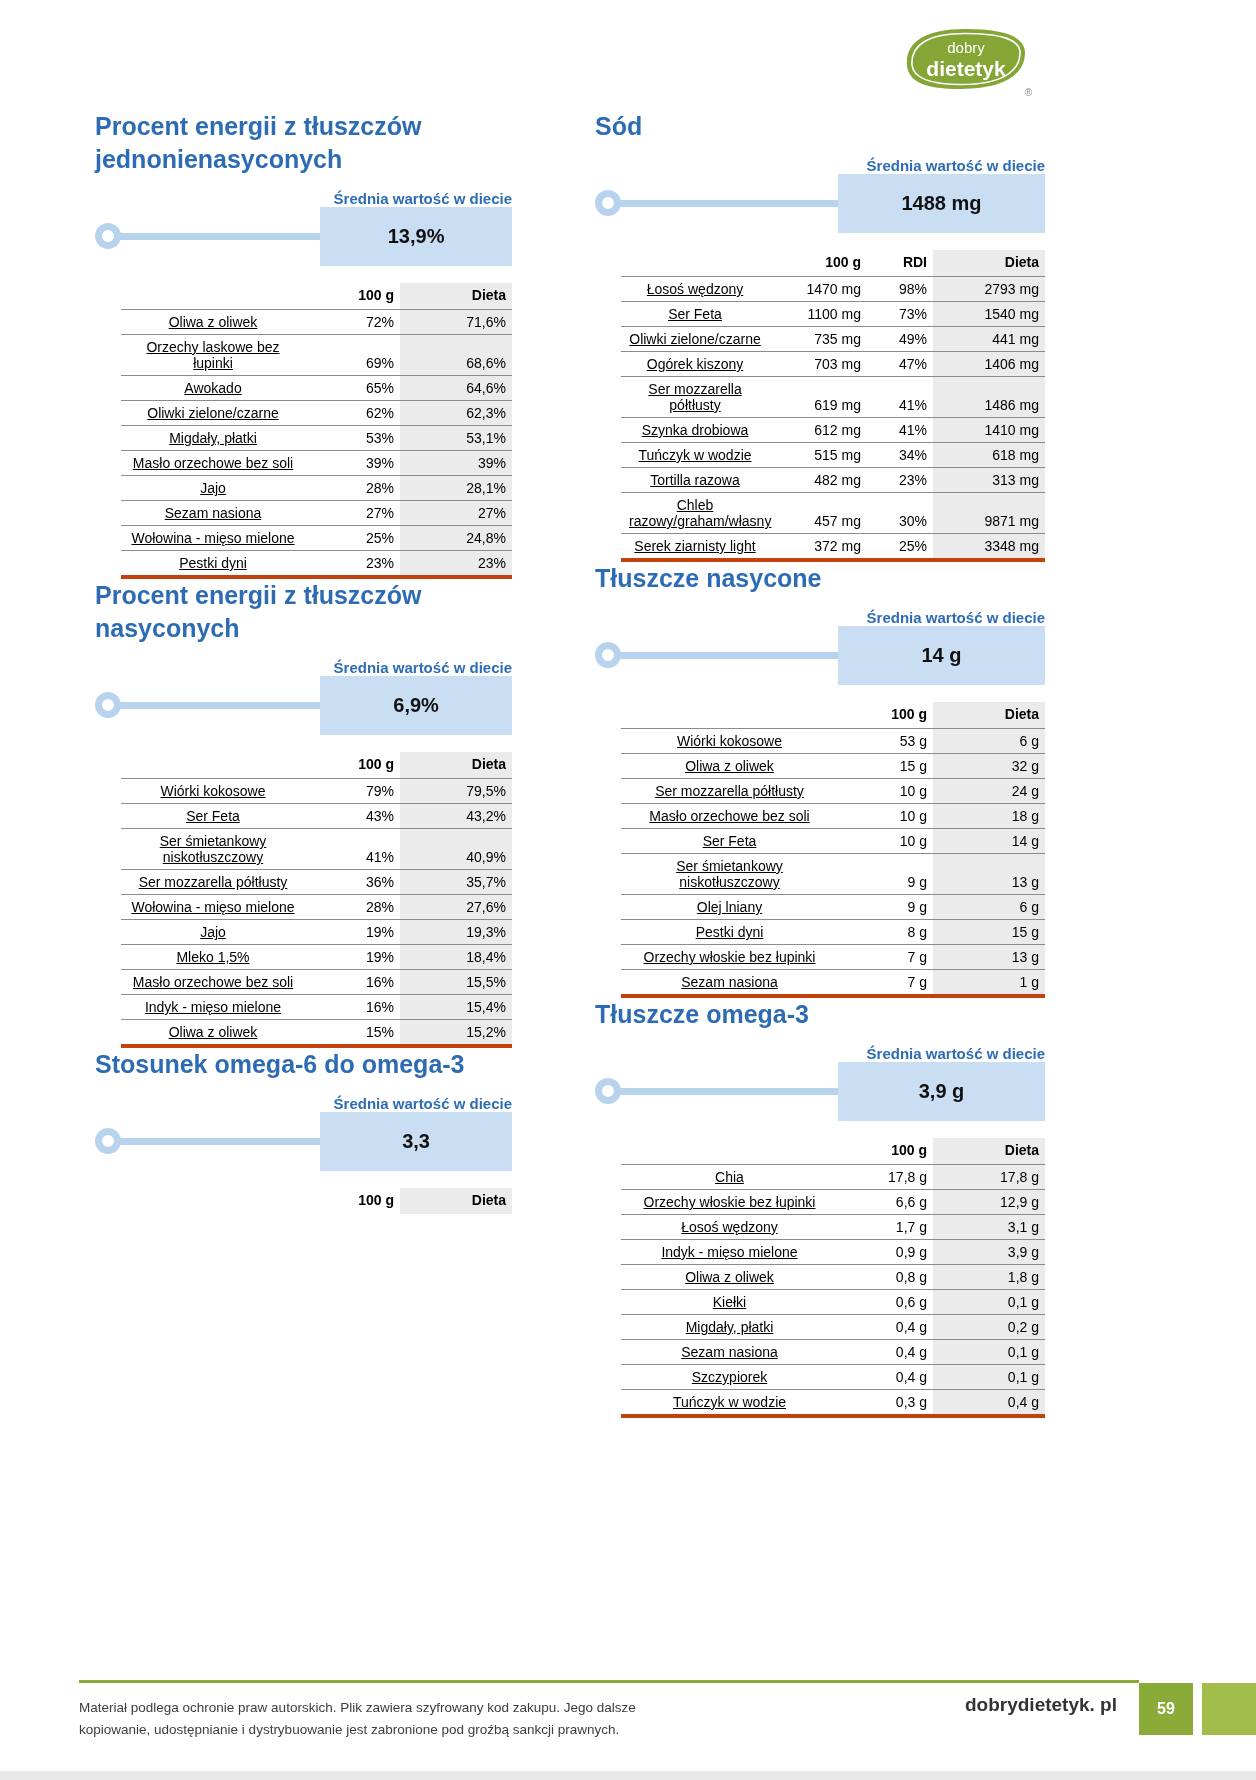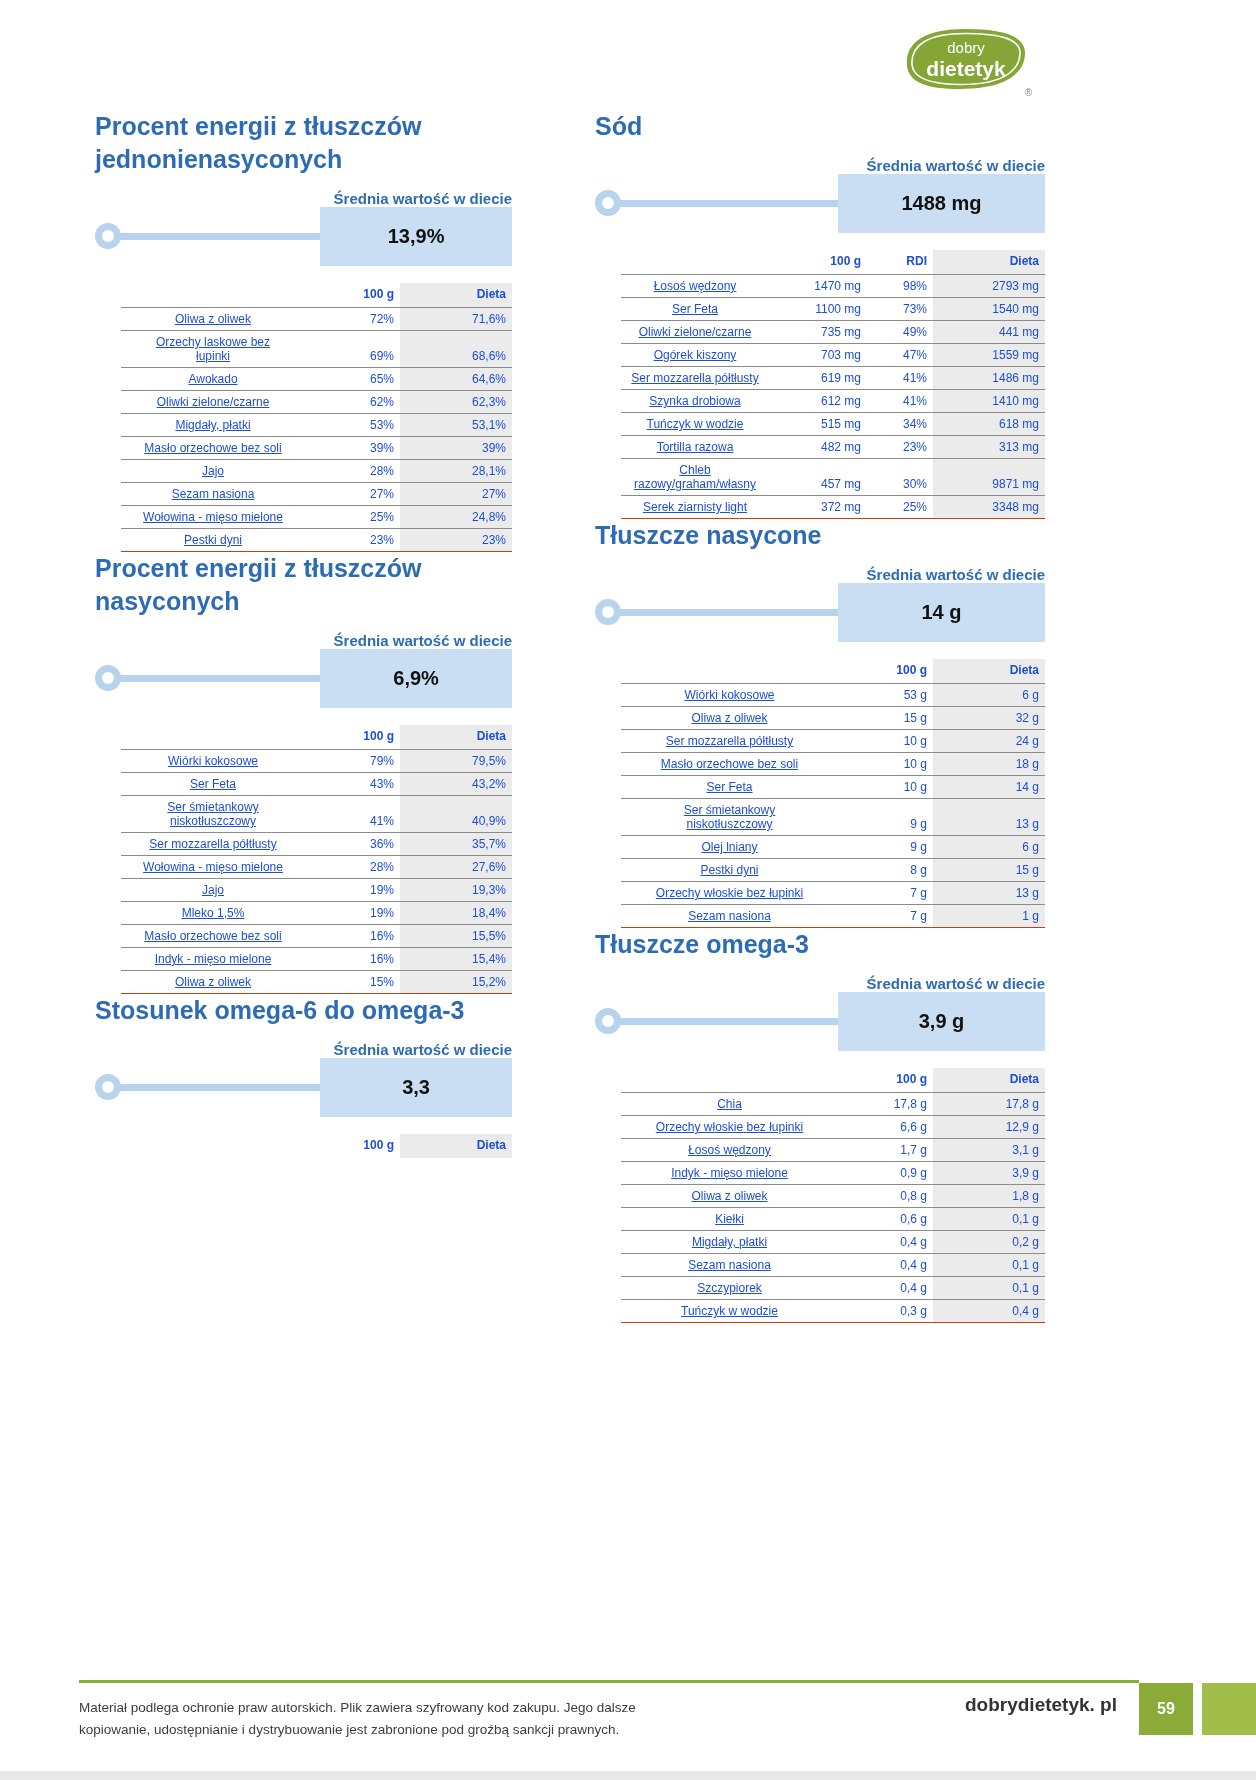--- a/index.html
+++ b/index.html
@@ -15,28 +15,28 @@
   .section{}
   .sec-title{color:var(--accent,#2d6cb5);font-size:25px;font-weight:bold;line-height:1.32;margin:0 0 14px 0;}
   .avg-label{color:var(--accent,#2d6cb5);font-size:15px;font-weight:bold;text-align:right;margin:0 0 8px 0;}
   .avg-widget{display:flex;align-items:center;height:42px;margin-bottom:26px;}
   .dot{width:26px;height:26px;border-radius:50%;border:7px solid var(--track,#b7d3ee);background:#fff;box-sizing:border-box;flex:0 0 auto;}
   .track{flex:1;height:7px;background:var(--track,#b7d3ee);margin-left:-2px;}
   .value-box{width:46%;height:59px;background:var(--box,#c9def3);display:flex;align-items:center;justify-content:center;
              font-size:20px;font-weight:bold;color:#111;flex:0 0 auto;}
 
   
-  table.food-table{border-collapse:collapse;font-size:12px;color:#1d4ed8;margin-left:26px;
+  table.food-table{border-collapse:collapse;font-size:14px;color:#000000;margin-left:26px;
                    width:calc(100% - 26px);table-layout:fixed;}
   .food-table th{font-weight:bold;text-align:right;padding:4px 6px 6px 6px;}
   .food-table th:first-child{text-align:left;}
   .food-table td{text-align:right;padding:4px 6px;vertical-align:bottom;}
   .food-table td:first-child{text-align:center;white-space:pre-line;padding-left:8px;text-decoration:underline;}
   .food-table.has-rows tbody td{border-top:1px solid #8c8c8c;}
-  .food-table.has-rows tbody tr:last-child td{border-bottom:1px solid #c2410c;}
+  .food-table.has-rows tbody tr:last-child td{border-bottom:4px solid #c2410c;}
   .food-table .shaded{background:#ebebeb;}
   
   .t3 th:nth-child(2),.t3 td:nth-child(2){width:85px;}
   .t3 th:nth-child(3),.t3 td:nth-child(3){width:100px;}
   
   .t4 th:nth-child(2),.t4 td:nth-child(2){width:88px;}
   .t4 th:nth-child(3),.t4 td:nth-child(3){width:54px;}
   .t4 th:nth-child(4),.t4 td:nth-child(4){width:100px;}
 
   
@@ -270,21 +270,21 @@
             <tr>
               <td>Oliwki zielone/czarne</td>
               <td>735 mg</td>
               <td>49%</td>
               <td class="shaded">441 mg</td>
             </tr>
             <tr>
               <td>Ogórek kiszony</td>
               <td>703 mg</td>
               <td>47%</td>
-              <td class="shaded">1559 mg</td>
+              <td class="shaded">1406 mg</td>
             </tr>
             <tr>
               <td>Ser mozzarella półtłusty</td>
               <td>619 mg</td>
               <td>41%</td>
               <td class="shaded">1486 mg</td>
             </tr>
             <tr>
               <td>Szynka drobiowa</td>
               <td>612 mg</td>

